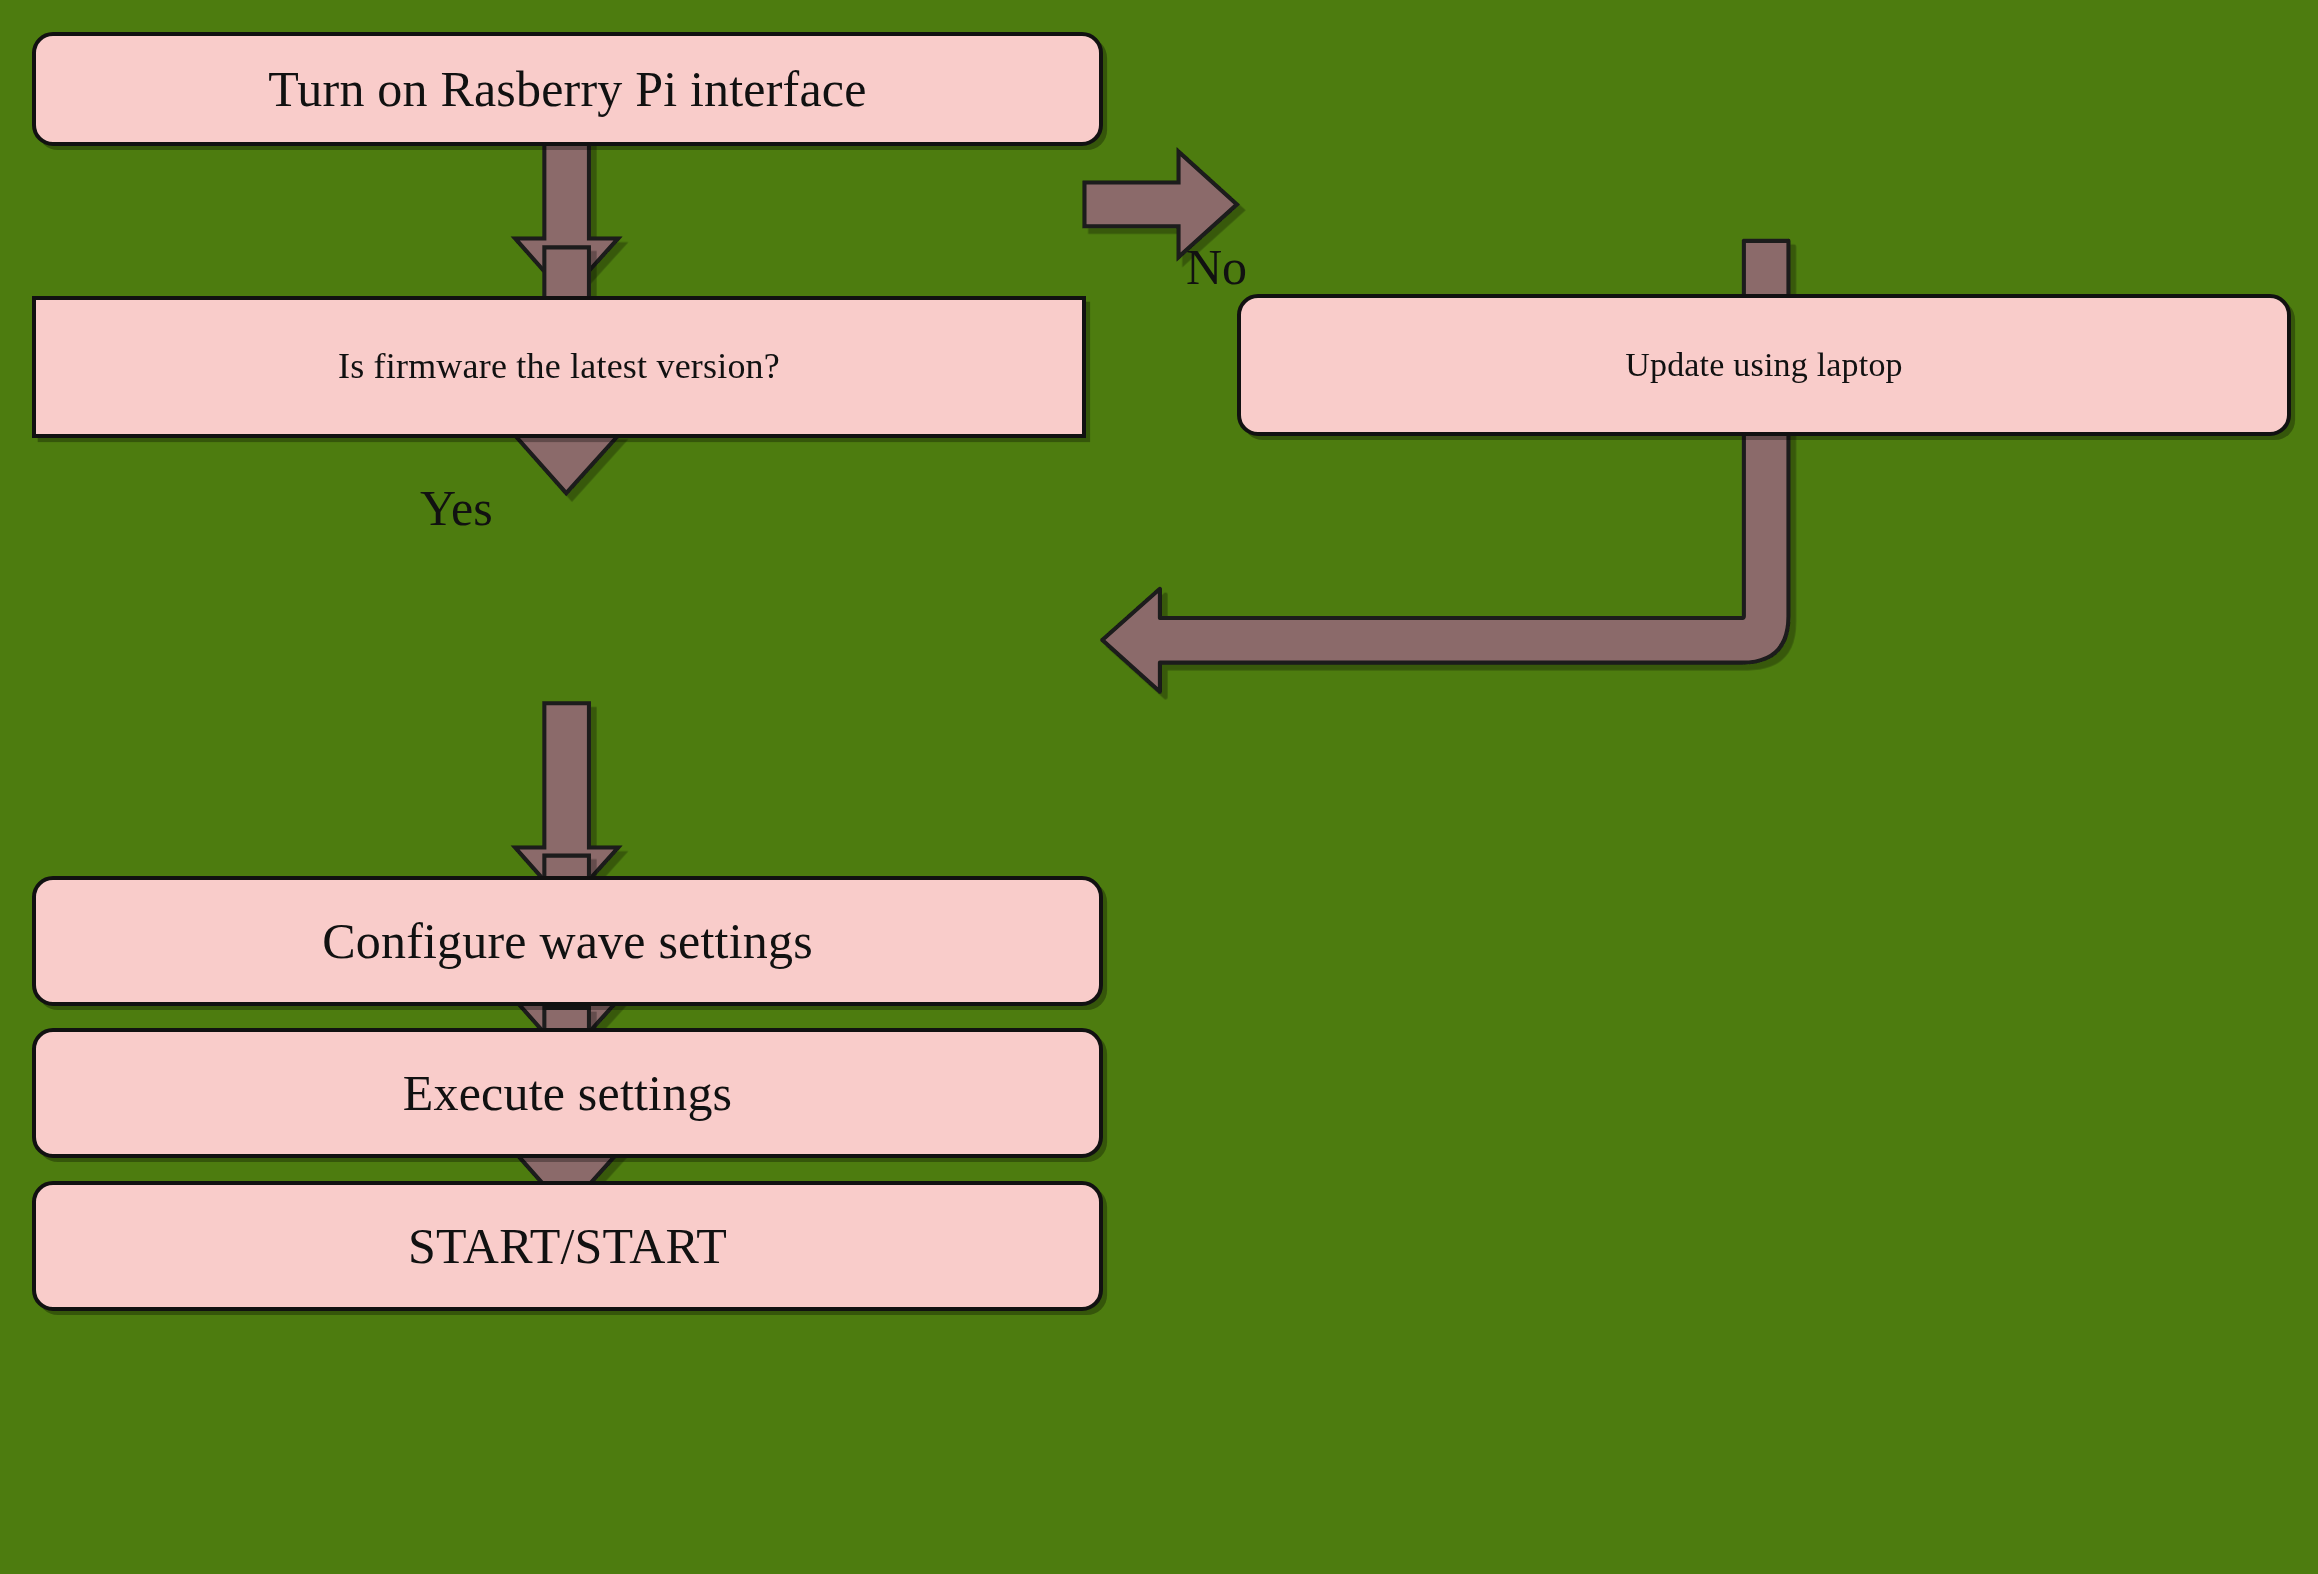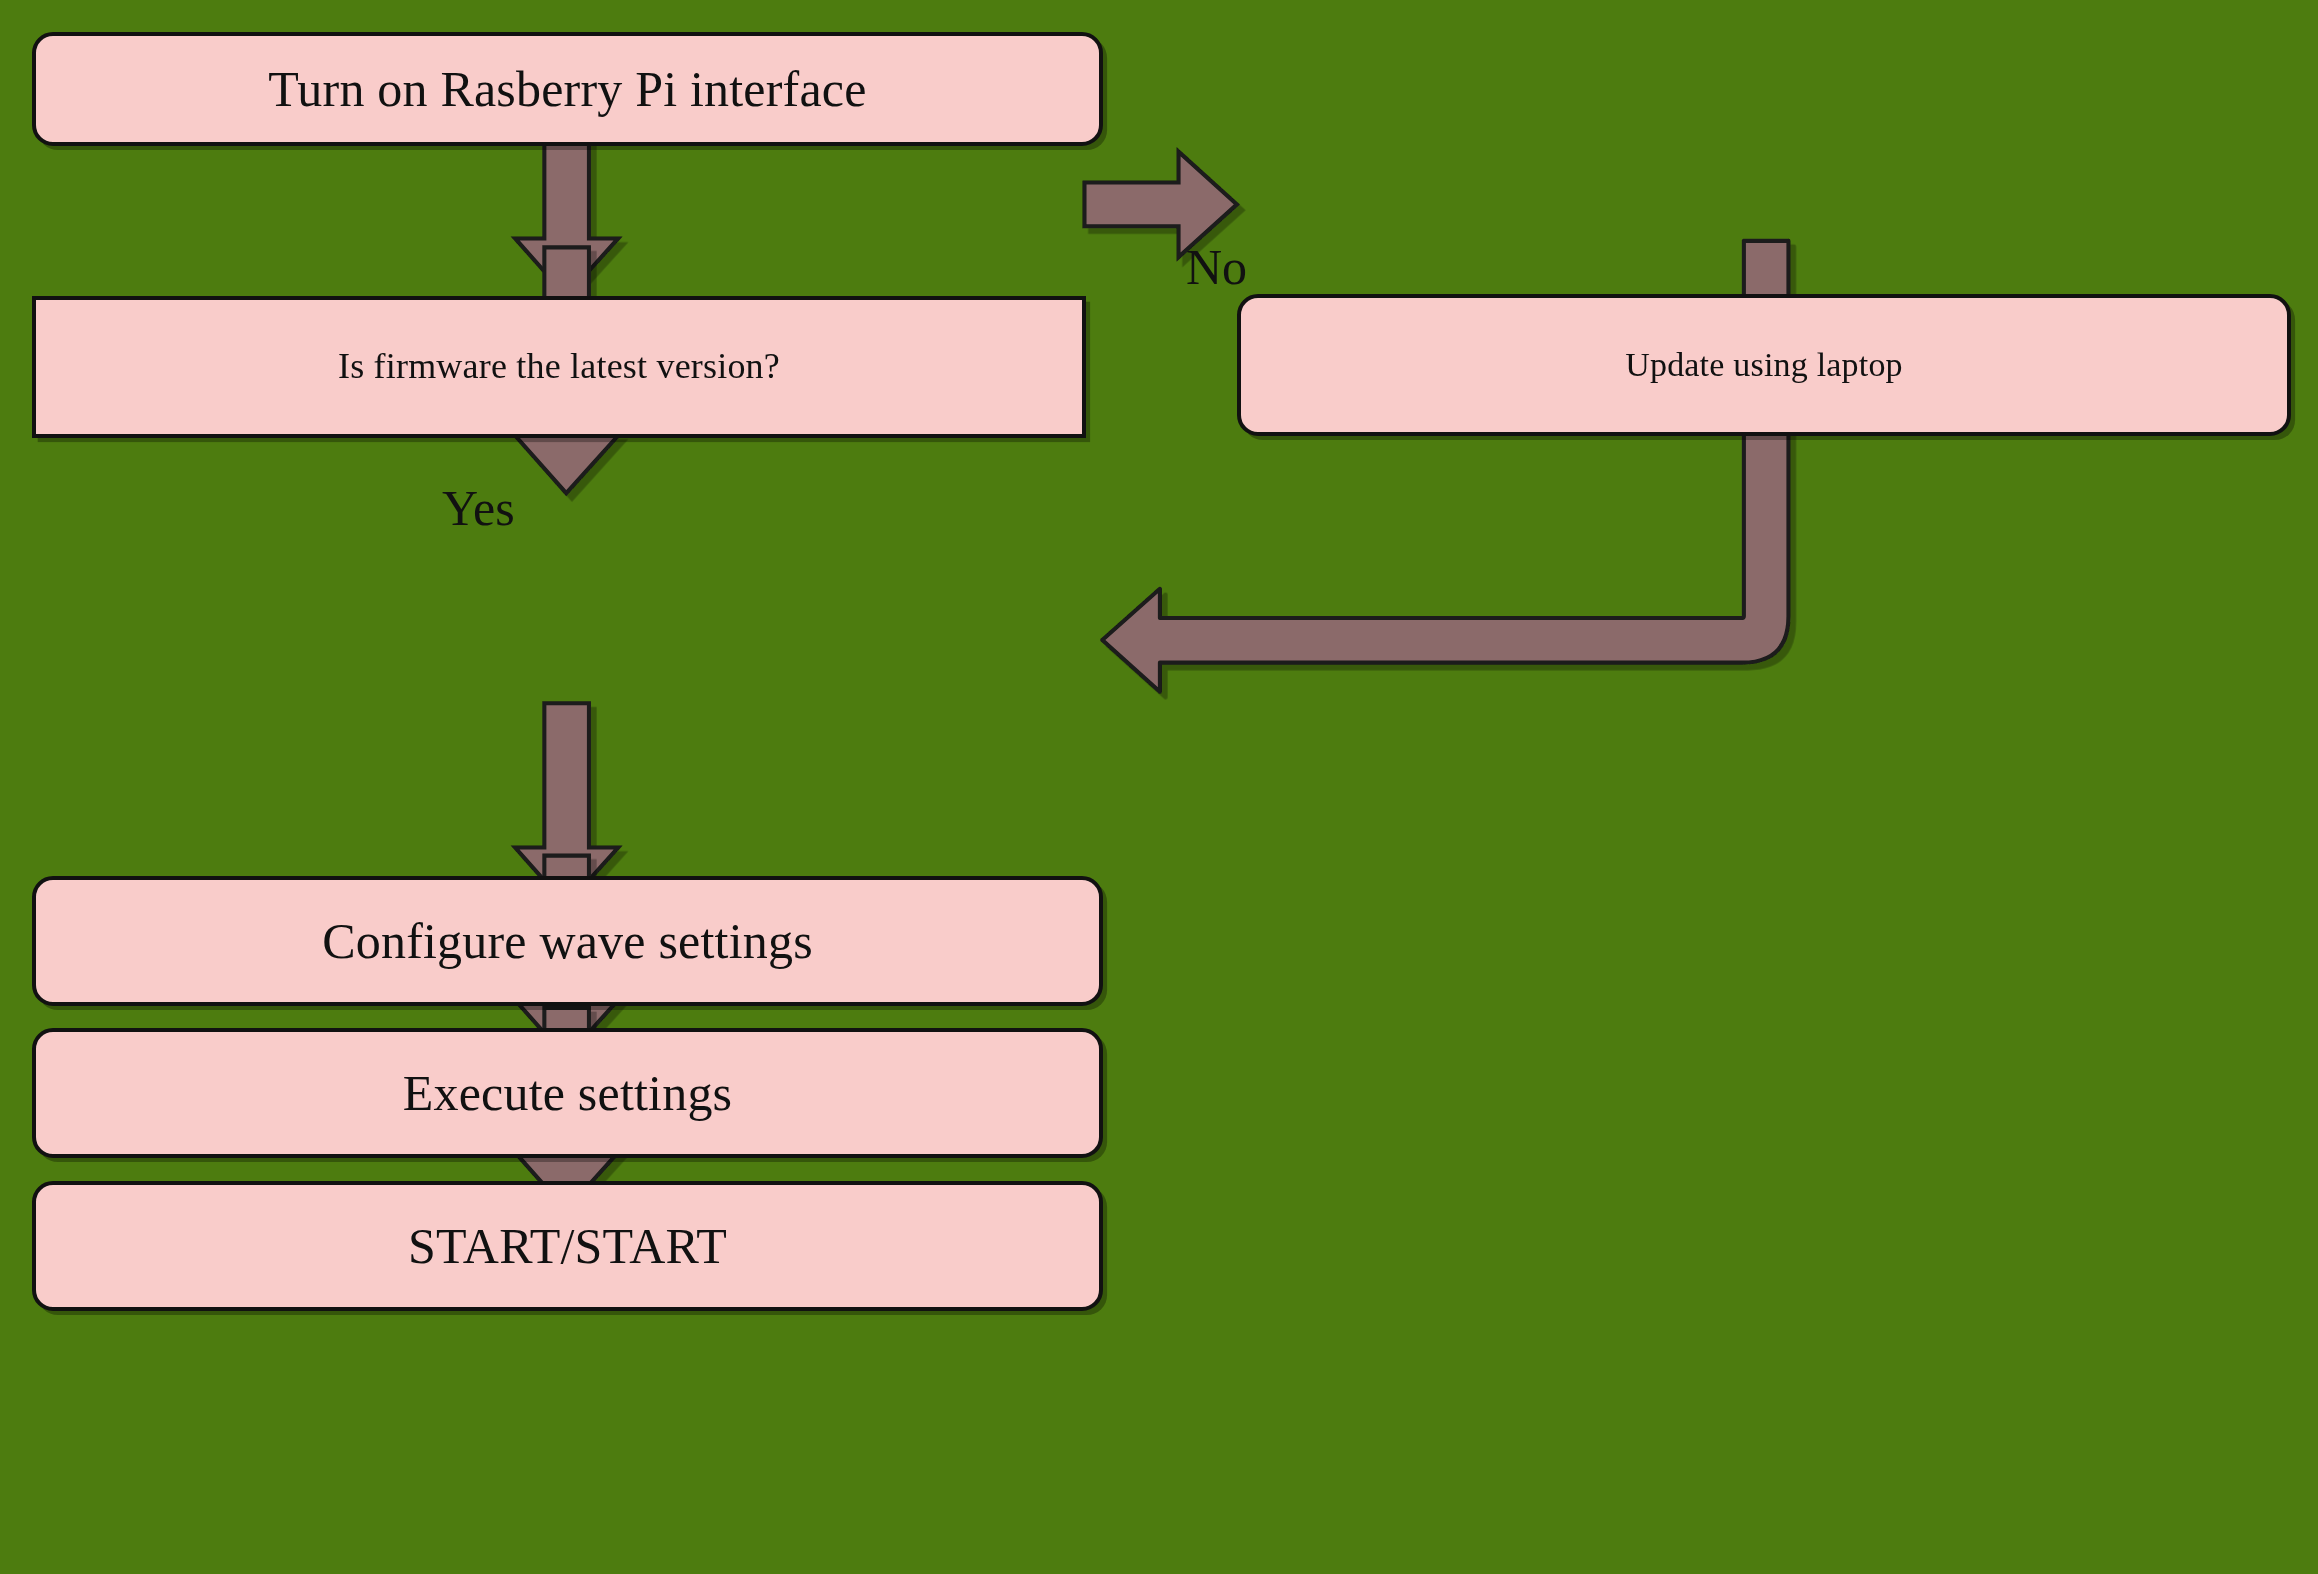--- a/index.html
+++ b/index.html
@@ -118,16 +118,16 @@
   <div class="node rounded" style="left:32px; top:1028px; width:1071px; height:130px; font-size:50px;">
     <span class="node-label">Execute settings</span>
   </div>
 
   <div class="node rounded" style="left:32px; top:1181px; width:1071px; height:130px; font-size:50px;">
     <span class="node-label">START/START</span>
   </div>
 
   <div class="edge-label" style="left:1186px; top:234px; font-size:50px;margin-top:8px;">No</div>
 
-  <div class="edge-label" style="left:420px; top:483px; font-size:50px;margin-left:22px;">Yes</div>
+  <div class="edge-label" style="left:420px; top:483px; font-size:50px;">Yes</div>
 
 </div>
 
 
 </body></html>

